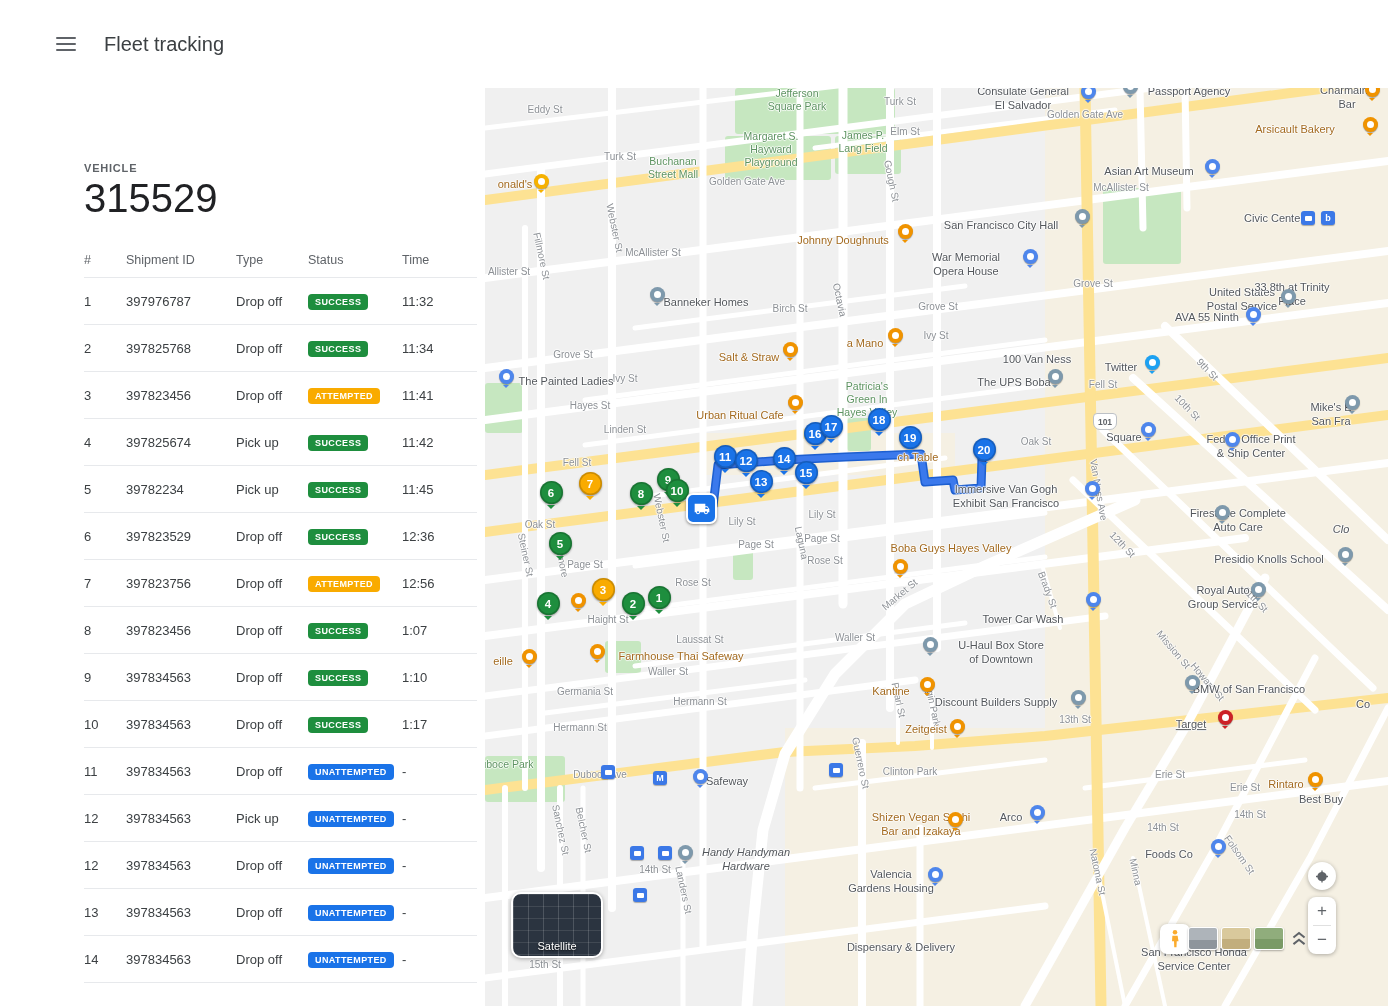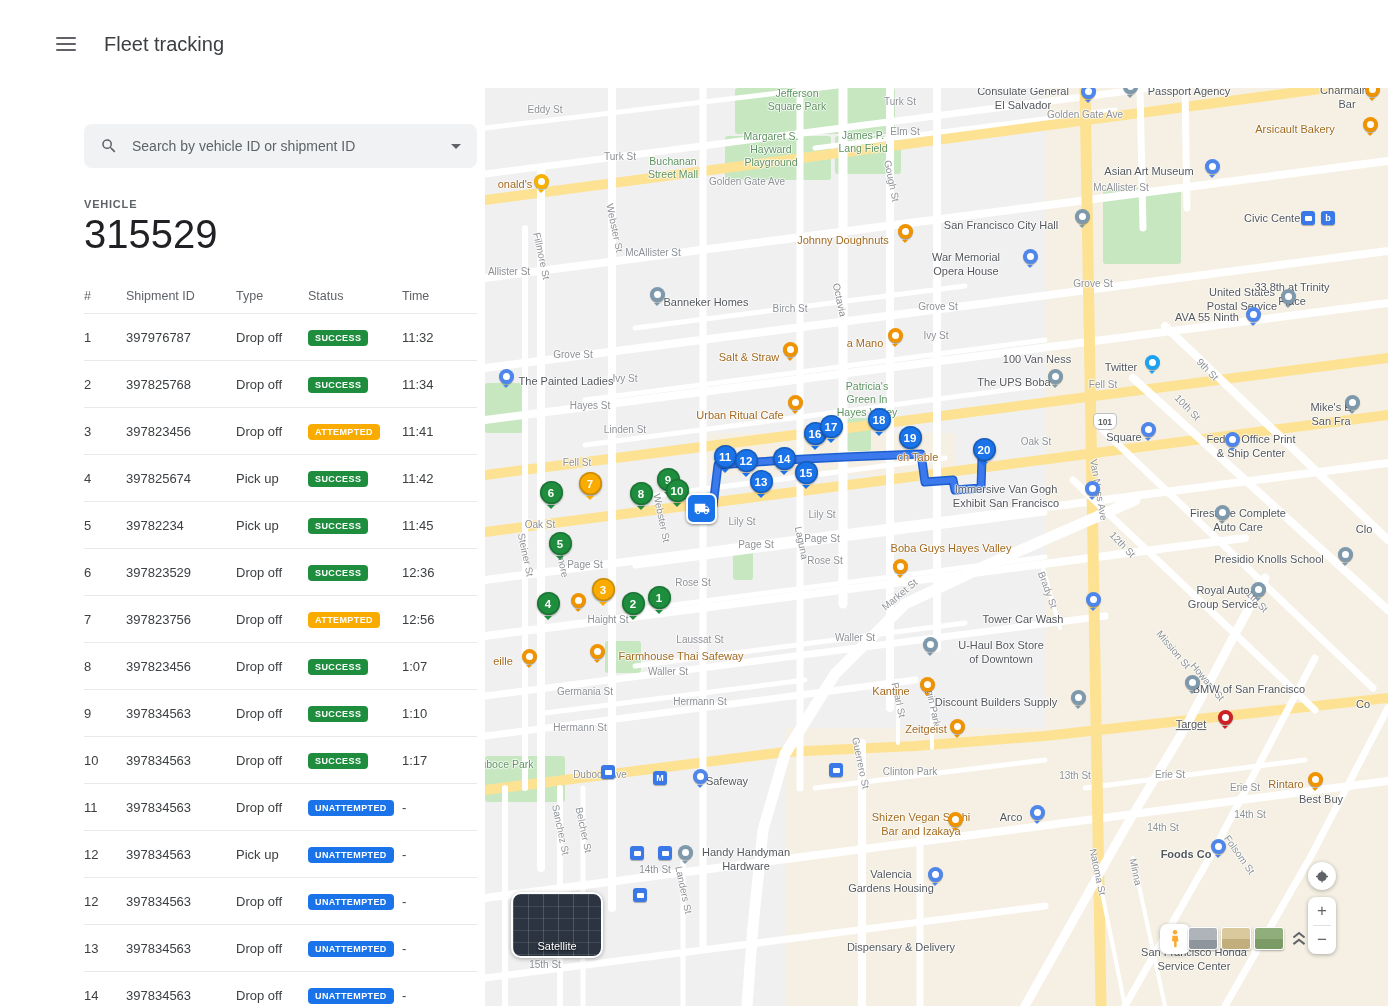--- a/index.html
+++ b/index.html
@@ -9,21 +9,21 @@
   .burger{width:20px;height:14px;display:flex;flex-direction:column;justify-content:space-between;background:none;border:none;cursor:pointer;padding:0;}
   .burger span{display:block;height:2px;background:#5f6368;border-radius:1px;}
   .app-title{font-size:20px;color:#3c4043;}
   .content{flex:1;display:flex;min-height:0;}
   
   .sidebar{width:485px;flex:0 0 485px;box-sizing:border-box;padding:36px 8px 0 84px;background:#fff;}
   .searchbox{height:44px;background:#f0f2f4;border-radius:8px;display:flex;align-items:center;padding:0 16px;gap:12px;}
   .searchbox input{flex:1;border:none;background:transparent;outline:none;font-size:14px;color:#3c4043;font-family:inherit;}
   .searchbox input::placeholder{color:#5f6368;}
   .caret{width:0;height:0;border-left:5px solid transparent;border-right:5px solid transparent;border-top:5px solid #5f6368;cursor:pointer;}
-  .veh-label{margin-top:30px;font-size:11px;font-weight:700;letter-spacing:.8px;color:#5f6368;}
+  .veh-label{margin-top:38px;font-size:11px;font-weight:700;letter-spacing:.8px;color:#5f6368;}
   .veh-id{margin-top:2px;font-size:40px;color:#202124;}
   .table{margin-top:22px;}
   .trow{display:grid;grid-template-columns:42px 110px 72px 94px 1fr;align-items:center;height:46px;border-bottom:1px solid #e7e9ec;font-size:13px;color:#3c4043;}
   .trow.thead{height:34px;font-size:12.5px;color:#5f6368;}
   .badge{display:inline-block;padding:3px 7px;border-radius:4px;color:#fff;font-size:9px;font-weight:700;letter-spacing:.4px;}
   
   .map{flex:1;position:relative;overflow:hidden;background:#f0f0f0;cursor:grab;}
   #roads-svg{position:absolute;left:0;top:0;z-index:0;}
   #map-anno{position:absolute;left:0;top:0;width:903px;height:918px;z-index:1;}
   .ml{position:absolute;transform:translate(-50%,-50%);white-space:pre-line;text-align:center;pointer-events:none;line-height:1.25;
@@ -76,27 +76,20 @@
   <header>
     <button class="burger">
         <span></span>
         <span></span>
         <span></span>
       </button>
     <div class="app-title">Fleet tracking</div>
   </header>
   <div class="content">
     <aside class="sidebar">
-      <div class="searchbox">
-        <svg width="18" height="18" viewBox="0 0 24 24">
-            <path d="M15.5 14h-.8l-.3-.3a6.5 6.5 0 1 0-.7.7l.3.3v.8l5 5 1.5-1.5-5-5zm-6 0a4.5 4.5 0 1 1 0-9 4.5 4.5 0 0 1 0 9z" fill="#5f6368"></path>
-          </svg>
-        <input placeholder="Search by vehicle ID or shipment ID" style="">
-        <span class="caret"></span>
-      </div>
       <div class="veh-label">VEHICLE</div>
       <div class="veh-id">315529</div>
       <div class="table">
         <div class="trow thead" id="thead">
             <span>#</span>
             <span>Shipment ID</span>
             <span>Type</span>
             <span>Status</span>
             <span>Time</span>
           </div>
@@ -322,21 +315,21 @@
           <span class="ml st" style="left: 208px; top: 495px;">Rose St</span>
           <span class="ml st" style="left: 123px; top: 532px;">Haight St</span>
           <span class="ml st" style="left: 215px; top: 552px;">Laussat St</span>
           <span class="ml st" style="left: 370px; top: 550px;">Waller St</span>
           <span class="ml st" style="left: 183px; top: 584px;">Waller St</span>
           <span class="ml st" style="left: 100px; top: 604px;">Germania St</span>
           <span class="ml st" style="left: 215px; top: 614px;">Hermann St</span>
           <span class="ml st" style="left: 95px; top: 640px;">Hermann St</span>
           <span class="ml st" style="left: 115px; top: 687px;">Duboce Ave</span>
           <span class="ml st" style="left: 425px; top: 684px;">Clinton Park</span>
-          <span class="ml st" style="left: 590px; top: 688px; text-align: center;">13th St</span>
+          <span class="ml st" style="left: 590px; top: 632px; text-align: center;">13th St</span>
           <span class="ml st" style="left: 170px; top: 782px;">14th St</span>
           <span class="ml st" style="left: 678px; top: 740px;">14th St</span>
           <span class="ml st" style="left: 765px; top: 727px;">14th St</span>
           <span class="ml st" style="left: 60px; top: 877px;">15th St</span>
           <span class="ml st" style="left: 685px; top: 687px;">Erie St</span>
           <span class="ml st" style="left: 760px; top: 700px;">Erie St</span>
           <span class="ml st" style="left: 415px; top: 507px; transform: translate(-50%, -50%) rotate(-40deg);">Market St</span>
           <span class="ml st" style="left: 613px; top: 402px; transform: translate(-50%, -50%) rotate(80deg);">Van Ness Ave</span>
           <span class="ml st" style="left: 688px; top: 562px; transform: translate(-50%, -50%) rotate(50deg);">Mission St</span>
           <span class="ml st" style="left: 722px; top: 594px; transform: translate(-50%, -50%) rotate(50deg);">Howard St</span>
@@ -397,43 +390,43 @@
           <span class="ml poi" style="left: 639px; top: 350px;">Square</span>
           <span class="ml poi" style="left: 766px; top: 359px;">FedEx Office Print
 &amp; Ship Center</span>
           <span class="ml food" style="left: 433px; top: 370px;">ch Table</span>
           <span class="ml poi" style="left: 521px; top: 409px;">Immersive Van Gogh
 Exhibit San Francisco</span>
           <span class="ml poi" style="left: 753px; top: 433px;">Firestone Complete
 Auto Care</span>
           <span class="ml food" style="left: 466px; top: 461px;">Boba Guys Hayes Valley</span>
           <span class="ml poi" style="left: 784px; top: 472px;">Presidio Knolls School</span>
-          <span class="ml poi" style="left: 879px; top: 442px;">Clo</span>
+          <span class="ml poi" style="left: 856px; top: 442px; font-style: italic;">Clo</span>
           <span class="ml poi" style="left: 538px; top: 522px; margin-top: 10px;">Tower Car Wash</span>
           <span class="ml poi" style="left: 738px; top: 510px;">Royal Auto
 Group Service</span>
           <span class="ml food" style="left: 196px; top: 569px;">Farmhouse Thai Safeway</span>
           <span class="ml poi" style="left: 516px; top: 565px;">U-Haul Box Store
 of Downtown</span>
           <span class="ml food" style="left: 18px; top: 574px;">eille</span>
           <span class="ml food" style="left: 406px; top: 604px;">Kantine</span>
           <span class="ml poi" style="left: 511px; top: 615px;">Discount Builders Supply</span>
           <span class="ml poi" style="left: 764px; top: 602px;">BMW of San Francisco</span>
           <span class="ml food" style="left: 441px; top: 642px;">Zeitgeist</span>
           <span class="ml poi" style="left: 706px; top: 637px; text-decoration: underline;">Target</span>
           <span class="ml poi" style="left: 878px; top: 617px;">Co</span>
           <span class="ml poi" style="left: 242px; top: 694px;">Safeway</span>
           <span class="ml food" style="left: 801px; top: 697px;">Rintaro</span>
           <span class="ml poi" style="left: 836px; top: 712px;">Best Buy</span>
           <span class="ml food" style="left: 436px; top: 737px;">Shizen Vegan Sushi
 Bar and Izakaya</span>
           <span class="ml poi" style="left: 526px; top: 730px;">Arco</span>
-          <span class="ml poi" style="left: 261px; top: 772px;">Handy Handyman
+          <span class="ml poi" style="left: 261px; top: 772px; font-style: italic;">Handy Handyman
 Hardware</span>
-          <span class="ml poi" style="left: 701px; top: 767px; font-weight: bold;">Foods Co</span>
+          <span class="ml poi" style="left: 684px; top: 767px;">Foods Co</span>
           <span class="ml poi" style="left: 406px; top: 794px;">Valencia
 Gardens Housing</span>
           <span class="ml poi" style="left: 709px; top: 872px;">San Francisco Honda
 Service Center</span>
           <span class="ml poi" style="left: 416px; top: 860px;">Dispensary &amp; Delivery</span>
           <div class="pin" style="left: 887px; top: 7px; background: rgb(240, 147, 0);">
             <b></b>
             <i style="border-top-color: rgb(240, 147, 0);"></i>
           </div>
           <div class="pin" style="left: 885px; top: 42px; background: rgb(240, 147, 0);">

